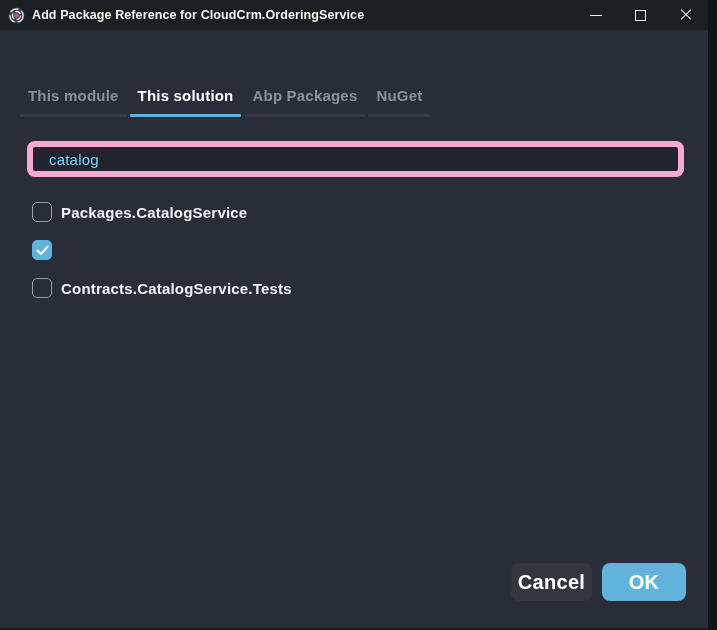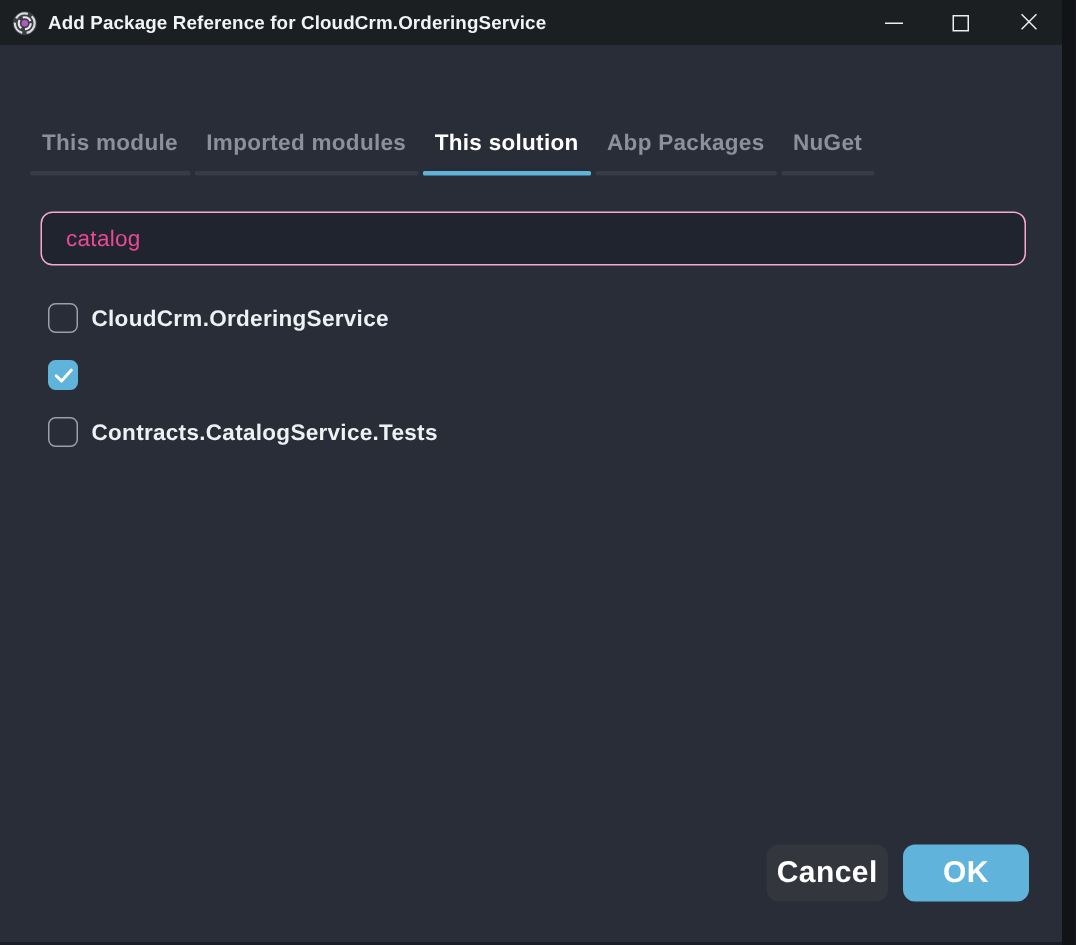--- a/index.html
+++ b/index.html
@@ -85,23 +85,23 @@
   }
   .tab.active { color: #ffffff; }
   .tab.active::after { background: #60b3da; }
 
   
   .search-wrap { padding: 24px 24px 0 27px; }
   .search-input {
     width: 100%;
     height: 36px;
     background: #1f242e;
-    border: 1px solid #f9a8d4;
+    border: 6px solid #f9a8d4;
     border-radius: 8px;
-    color: #ec4899;
+    color: #7dd3fc;
     font-family: inherit;
     font-size: 15px;
     font-weight: 500;
     letter-spacing: 0.2px;
     padding: 0 16px;
     outline: none;
   }
 
   
   .package-list { margin: 25px 0 0 32px; }
@@ -180,37 +180,36 @@
           <span class="glyph-max"></span>
         </div>
       <div class="win-btn">
           <span class="glyph-close"></span>
         </div>
     </div>
   </div>
 
   <div class="tabs">
     <div class="tab">This module</div>
-    <div class="tab">Imported modules</div>
     <div class="tab active">This solution</div>
     <div class="tab">Abp Packages</div>
     <div class="tab">NuGet</div>
   </div>
 
   <div class="search-wrap">
     <input class="search-input" type="text" value="catalog" style="">
   </div>
 
   <div class="package-list">
 
     <div class="package-row">
       <span class="checkbox">
         
       </span>
-      <span class="package-label">CloudCrm.OrderingService</span>
+      <span class="package-label">Packages.CatalogService</span>
     </div>
 
     <div class="package-row">
       <span class="checkbox checked">
         <svg width="13" height="11" viewBox="0 0 13 11">
             <path d="M1.5 5.5 L5 9 L11.5 1.8" fill="none" stroke="#ffffff" stroke-width="2" stroke-linecap="round" stroke-linejoin="round"></path>
           </svg>
       </span>
     </div>
 

